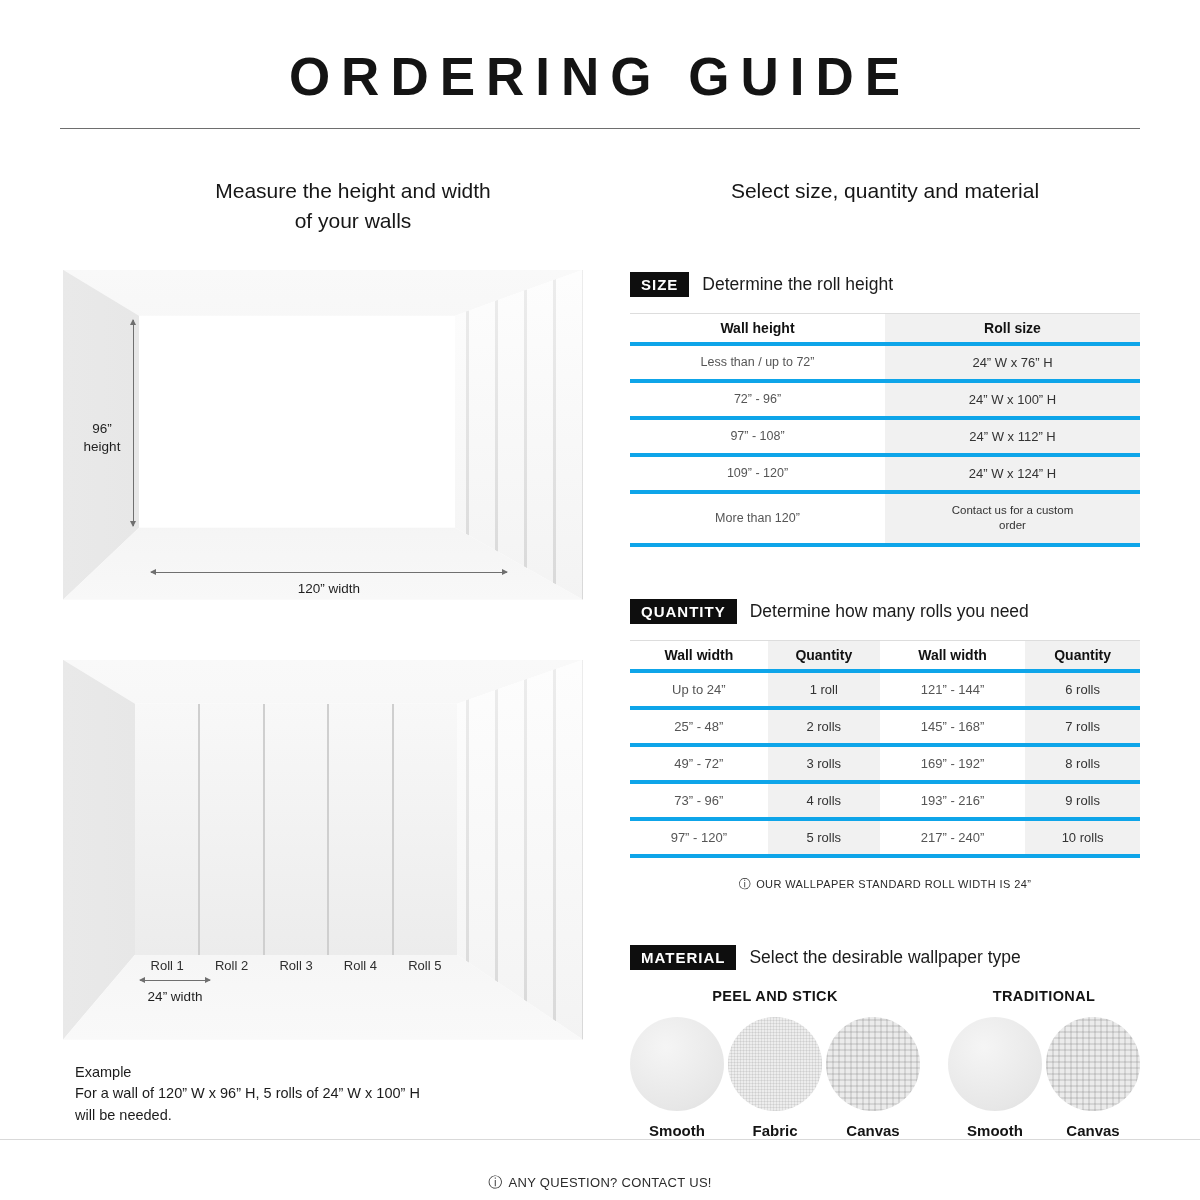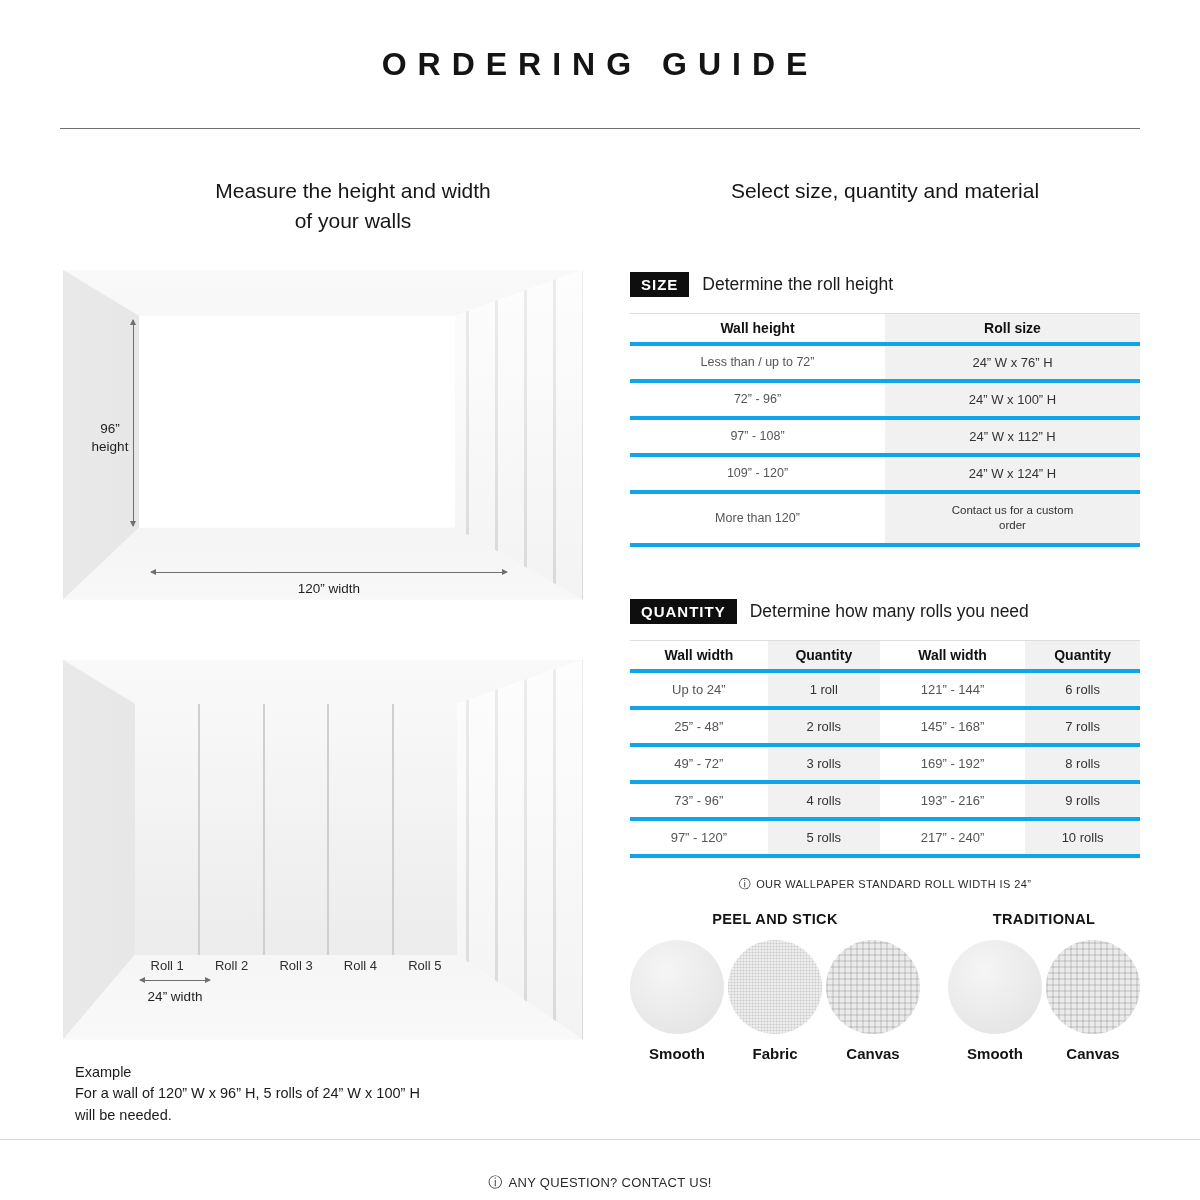--- a/index.html
+++ b/index.html
@@ -15,21 +15,21 @@
     height: 1200px;
     background: #ffffff;
     overflow: hidden;
   }
 
   
   .page-title {
     position: absolute;
     top: 46px; left: 0; right: 0;
     text-align: center;
-    font-size: 32px;
+    font-size: 53px;
     font-weight: 600;
     letter-spacing: 11px;
     color: #141414;
   }
   .top-rule {
     position: absolute;
     left: 60px; right: 60px; top: 128px;
     border-top: 1px solid #6e6e6e;
   }
 
@@ -95,21 +95,21 @@
   .dim-line-h::before, .dim-line-h::after {
     content: ""; position: absolute; top: -3px;
     border-top: 3px solid transparent; border-bottom: 3px solid transparent;
   }
   .dim-line-h::before { left: -1px; border-right: 6px solid #6f6f6f; }
   .dim-line-h::after  { right: -1px; border-left: 6px solid #6f6f6f; }
 
   .dim-label { position: absolute; font-size: 13.5px; color: #1f1f1f; text-align: center; line-height: 1.35; }
 
   .r1 .dim-line-v { left: 70px; top: 50px; height: 206px; }
-  .r1 .height-label { left: 16px; top: 150px; width: 62px; text-align: center; }
+  .r1 .height-label { left: 8px; top: 150px; width: 62px; text-align: center; }
   .r1 .dim-line-h { left: 88px; top: 302px; width: 356px; }
   .r1 .width-label { left: 88px; top: 310px; width: 356px; }
 
   .r2 .dim-line-h { left: 77px; top: 320px; width: 70px; }
   .r2 .width-label { left: 47px; top: 328px; width: 130px; }
 
   
   .example { margin: 22px 0 0 12px; font-size: 14.5px; line-height: 1.5; color: #1c1c1c; }
 
   
@@ -308,20 +308,24 @@
         <div class="tc c2 gray">5 rolls</div>
         <div class="tc c3">217” - 240”</div>
         <div class="tc c4 gray">10 rolls</div>
       </div>
     </div>
 
     <div class="roll-note">
       <span class="i-icon">ⓘ</span><span>OUR WALLPAPER STANDARD ROLL WIDTH IS 24”</span>
     </div>
 
+    <div class="sec sec-mat">
+      <span class="badge">MATERIAL</span>
+      <span class="sec-subtitle">Select the desirable wallpaper type</span>
+    </div>
 
     <div class="materials">
       <div class="mat-group">
         <div class="mat-title">PEEL AND STICK</div>
         <div class="swatches">
           <div class="swatch">
             <div class="circle smooth"></div>
             <div class="swatch-label">Smooth</div>
           </div>
           <div class="swatch">

